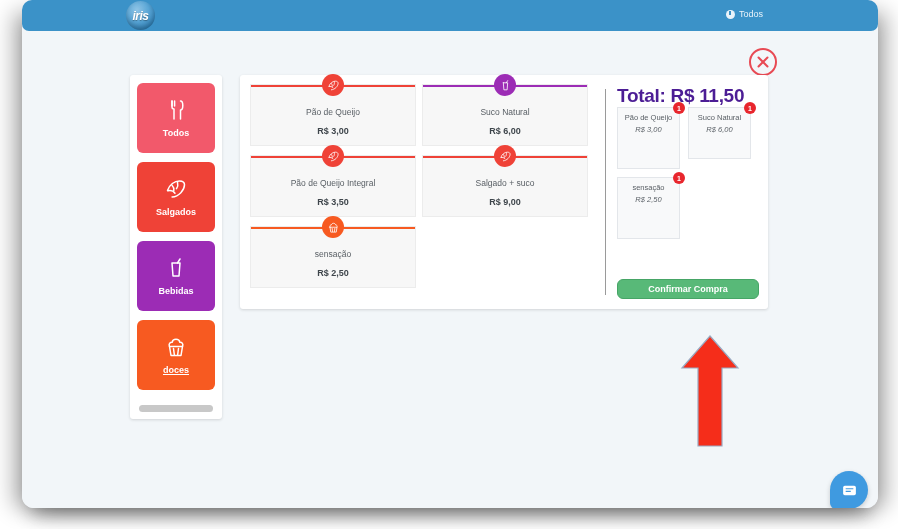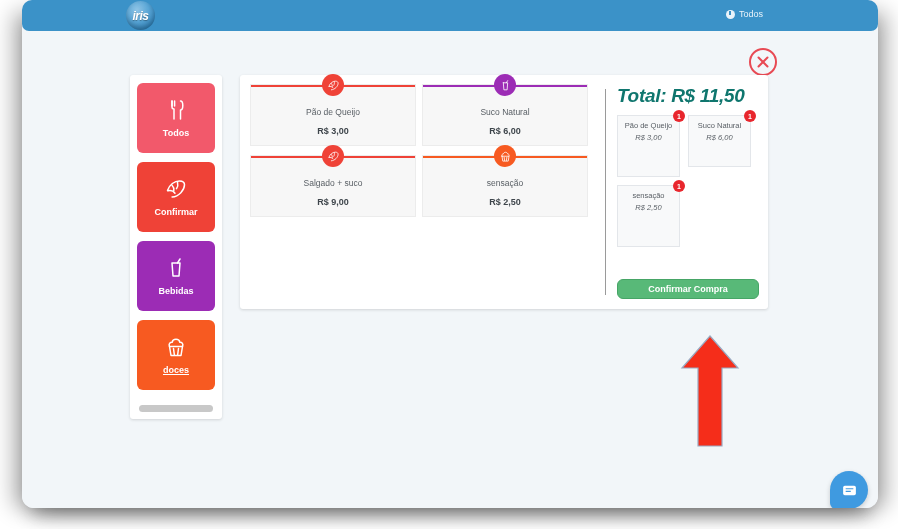--- a/index.html
+++ b/index.html
@@ -238,24 +238,23 @@
   .cart {
     position: absolute;
     left: 377px;
     top: 8px;
     width: 142px;
     height: 220px;
   }
   .cart-total {
     font-size: 19px;
     font-weight: bold;
-    color: #0f766e;
+    color: #4c1d95;
     letter-spacing: -0.3px;
-    margin: 2px 0 8px 0;
-    font-style: italic;
+    margin: 2px 0 0 0;
   }
   .cart-items {
     display: flex;
     flex-wrap: wrap;
     gap: 8px;
   }
   .cart-item {
     position: relative;
     width: 63px;
     background: #f8f9fa;
@@ -374,21 +373,21 @@
                 </svg></span>
               <span>Todos</span>
             </div>
             <div class="cat-btn" style="background: rgb(239, 66, 55);">
               <span class="cat-icon"><svg width="24" height="24" viewBox="0 0 24 24" fill="none" stroke="#ffffff" stroke-width="1.5" stroke-linecap="round" stroke-linejoin="round">
                   <path d="M3.5 13.5c2-6 7-9.5 12-9.5 3.2 0 5 1.6 5 3.8 0 5.2-5.6 11.7-12.4 12.2"></path>
                   <path d="M4 13.8c2.6-.6 5.6.4 7 2.4"></path>
                   <path d="M8 8.2c1.4 1.4 2.1 3.6 1.8 5.6"></path>
                   <path d="M13.5 5.2c.6 2.2.2 4.6-1 6.4"></path>
                 </svg></span>
-              <span>Confirmar</span>
+              <span>Salgados</span>
             </div>
             <div class="cat-btn" style="background: rgb(156, 44, 181);">
               <span class="cat-icon"><svg width="24" height="24" viewBox="0 0 24 24" fill="none" stroke="#ffffff" stroke-width="1.5" stroke-linecap="round" stroke-linejoin="round">
                   <path d="M8 7h8l-1 13H9L8 7z"></path>
                   <path d="M13.5 7l2.5-4"></path>
                 </svg></span>
               <span>Bebidas</span>
             </div>
             <div class="cat-btn" style="background: rgb(247, 90, 33); text-decoration: underline;">
               <span class="cat-icon"><svg width="24" height="24" viewBox="0 0 24 24" fill="none" stroke="#ffffff" stroke-width="1.5" stroke-linecap="round" stroke-linejoin="round">
@@ -432,20 +431,33 @@
             <div class="prod-card">
               <div class="prod-line" style="background: rgb(239, 66, 55);"></div>
               <div class="prod-badge" style="background: rgb(239, 66, 55);">
                 <svg width="13" height="13" viewBox="0 0 24 24" fill="none" stroke="#ffffff" stroke-width="1.5" stroke-linecap="round" stroke-linejoin="round">
                   <path d="M3.5 13.5c2-6 7-9.5 12-9.5 3.2 0 5 1.6 5 3.8 0 5.2-5.6 11.7-12.4 12.2"></path>
                   <path d="M4 13.8c2.6-.6 5.6.4 7 2.4"></path>
                   <path d="M8 8.2c1.4 1.4 2.1 3.6 1.8 5.6"></path>
                   <path d="M13.5 5.2c.6 2.2.2 4.6-1 6.4"></path>
                 </svg>
               </div>
+              <div class="prod-name">Pão de Queijo Integral</div>
+              <div class="prod-price">R$ 3,50</div>
+            </div>
+            <div class="prod-card">
+              <div class="prod-line" style="background: rgb(239, 66, 55);"></div>
+              <div class="prod-badge" style="background: rgb(239, 66, 55);">
+                <svg width="13" height="13" viewBox="0 0 24 24" fill="none" stroke="#ffffff" stroke-width="1.5" stroke-linecap="round" stroke-linejoin="round">
+                  <path d="M3.5 13.5c2-6 7-9.5 12-9.5 3.2 0 5 1.6 5 3.8 0 5.2-5.6 11.7-12.4 12.2"></path>
+                  <path d="M4 13.8c2.6-.6 5.6.4 7 2.4"></path>
+                  <path d="M8 8.2c1.4 1.4 2.1 3.6 1.8 5.6"></path>
+                  <path d="M13.5 5.2c.6 2.2.2 4.6-1 6.4"></path>
+                </svg>
+              </div>
               <div class="prod-name">Salgado + suco</div>
               <div class="prod-price">R$ 9,00</div>
             </div>
             <div class="prod-card">
               <div class="prod-line" style="background: rgb(247, 90, 33);"></div>
               <div class="prod-badge" style="background: rgb(247, 90, 33);">
                 <svg width="13" height="13" viewBox="0 0 24 24" fill="none" stroke="#ffffff" stroke-width="1.5" stroke-linecap="round" stroke-linejoin="round">
                   <path d="M5.5 11.5h13L17 20.5H7L5.5 11.5z"></path>
                   <path d="M5.5 11.5c-1.2-2.4.6-4.4 2.6-4.2.3-1.9 2-3.1 3.9-3.1s3.6 1.2 3.9 3.1c2-.2 3.8 1.8 2.6 4.2"></path>
                   <path d="M9.5 13.5l.8 6M14.5 13.5l-.8 6"></path>

